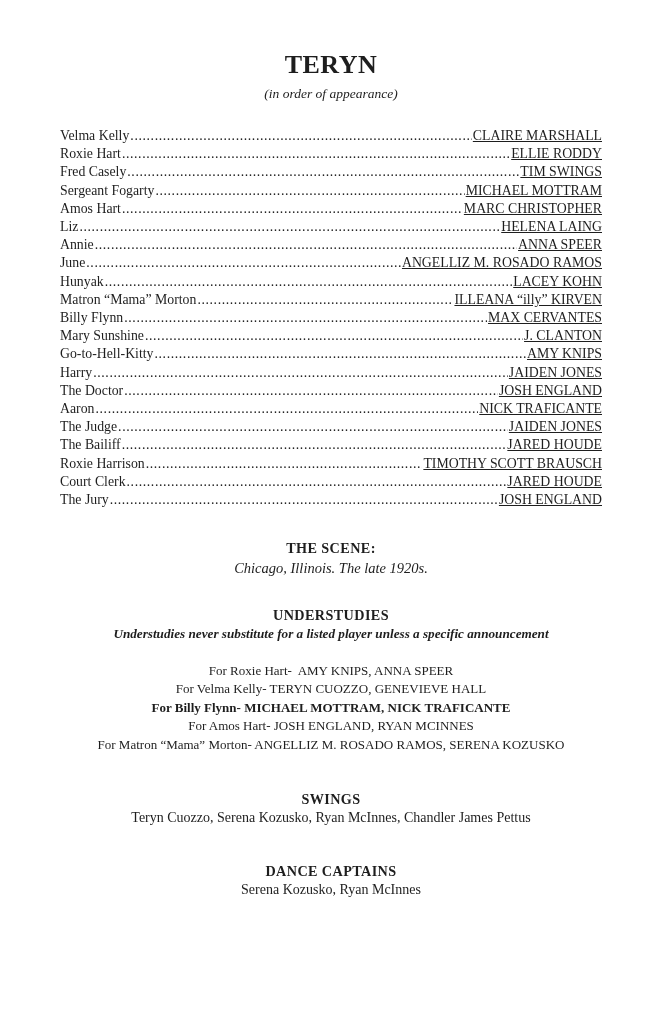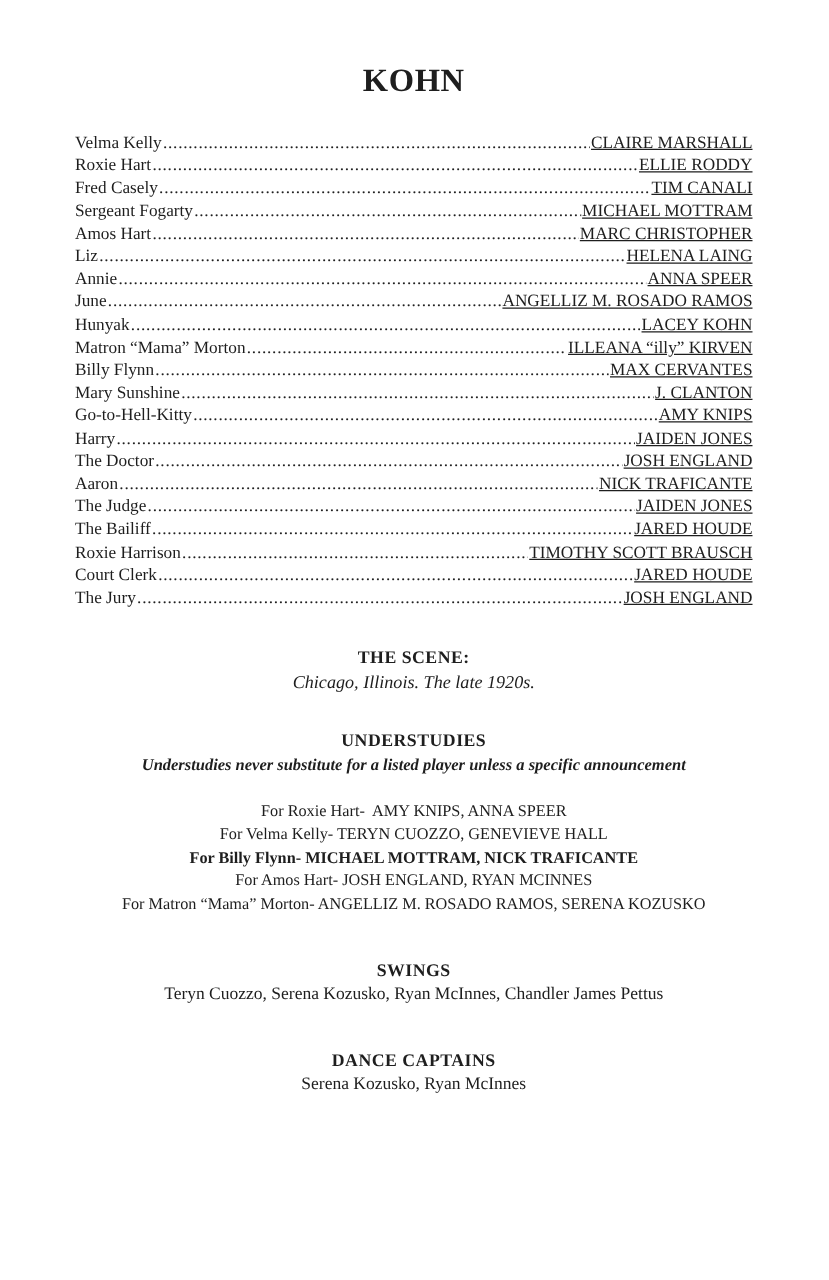--- a/index.html
+++ b/index.html
@@ -83,37 +83,38 @@
     margin-top: 1px;
     line-height: 18.5px;
   }
   .dance-captains-section { margin-top: 34px; }
 </style>
 </head>
 <body>
 
 <div class="page">
 
-  <h1 class="title">KOHN</h1>
+  <h1 class="title">TERYN</h1>
+  <div class="subtitle">(in order of appearance)</div>
 
   <div class="cast-list" id="cast-list">
       <div class="cast-row">
         <span class="cast-role">Velma Kelly</span>
         <span class="cast-dots"></span>
         <span class="cast-name">CLAIRE MARSHALL</span>
       </div>
       <div class="cast-row">
         <span class="cast-role">Roxie Hart</span>
         <span class="cast-dots"></span>
         <span class="cast-name">ELLIE RODDY</span>
       </div>
       <div class="cast-row">
         <span class="cast-role">Fred Casely</span>
         <span class="cast-dots"></span>
-        <span class="cast-name">TIM CANALI</span>
+        <span class="cast-name">TIM SWINGS</span>
       </div>
       <div class="cast-row">
         <span class="cast-role">Sergeant Fogarty</span>
         <span class="cast-dots"></span>
         <span class="cast-name">MICHAEL MOTTRAM</span>
       </div>
       <div class="cast-row">
         <span class="cast-role">Amos Hart</span>
         <span class="cast-dots"></span>
         <span class="cast-name">MARC CHRISTOPHER</span>

